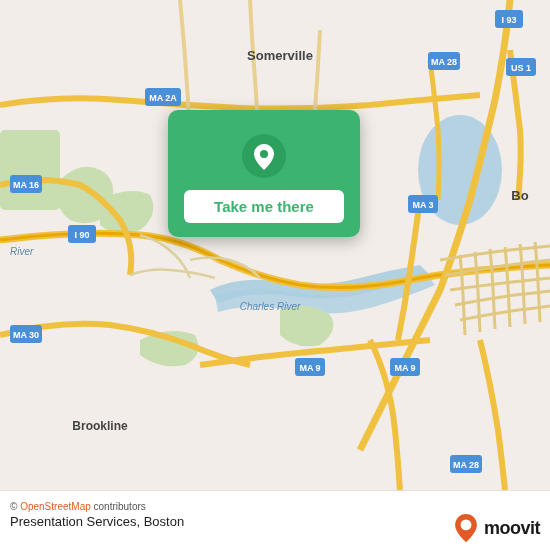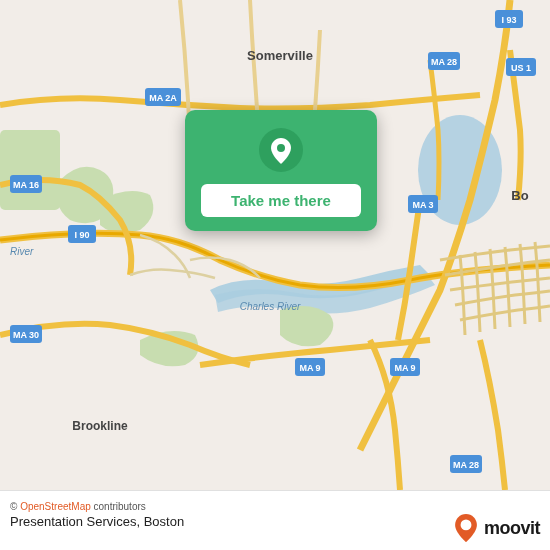--- a/index.html
+++ b/index.html
@@ -31,24 +31,23 @@
     #popup-card {
       position: absolute;
       top: 110px;
       left: 168px;
       width: 192px;
       background: #3db370;
       border-radius: 10px;
       display: flex;
       flex-direction: column;
       align-items: center;
-      padding: 18px 16px 14px 16px;
+      padding: 24px 16px 14px 16px;
       box-shadow: 0 4px 16px rgba(0,0,0,0.3);
       z-index: 10;
-      margin-left: 17px;
     }
 
     #pin-icon {
       width: 44px;
       height: 44px;
       margin-bottom: 12px;
     }
 
     #take-me-there-btn {
       background: white;

